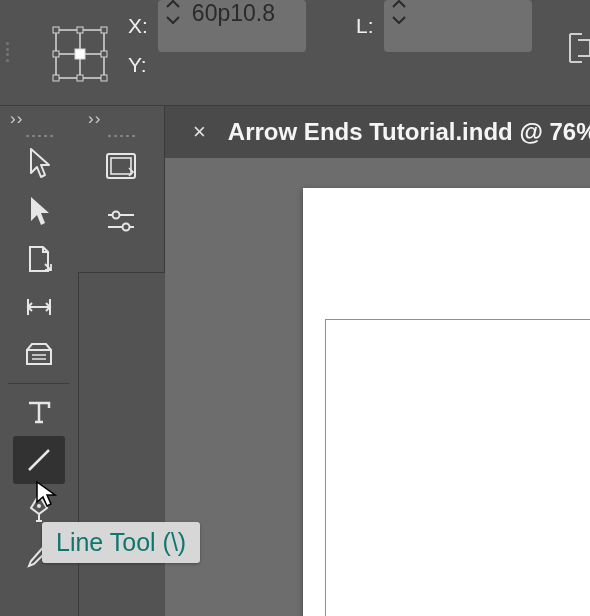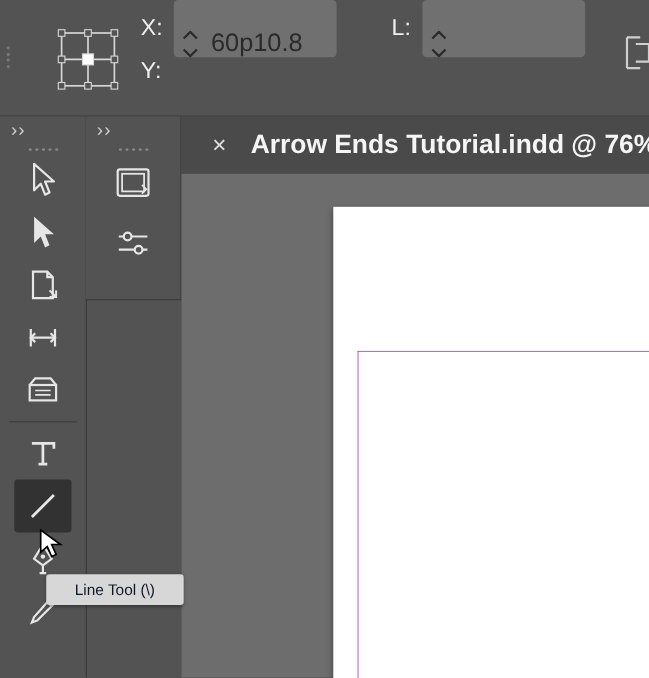--- a/index.html
+++ b/index.html
@@ -3,21 +3,21 @@
 <meta charset="utf-8">
 <style>
   html,body{margin:0;padding:0;width:590px;height:616px;overflow:hidden;background:#535353;font-family:"Segoe UI",Arial,sans-serif;color:#e6e6e6;-webkit-font-smoothing:antialiased}
   svg{display:block}
   .control-bar{position:absolute;left:0;top:0;right:0;height:105px;background:#535353;display:flex;align-items:center}
   .grip{position:absolute;left:6px;top:42px;width:4px;height:20px;display:flex;flex-direction:column;justify-content:space-between}
   .grip span{width:3px;height:3px;background:#777;border-radius:50%}
   .ref-widget{position:absolute;left:48px;top:22px;width:64px;height:64px}
   .coord-group{position:absolute;display:flex;align-items:center}
   .coord-label{font-size:21px;color:#f0f0f0;font-weight:400;margin-right:10px}
-  .num-field{display:flex;align-items:flex-end;height:52px;background:#707070;border-radius:4px}
+  .num-field{display:flex;align-items:flex-start;height:52px;background:#707070;border-radius:4px}
   .spinner{width:30px;display:flex;flex-direction:column;align-items:center;justify-content:center;gap:8px;color:#2e2e2e}
   .field-input{border:none;background:transparent;outline:none;color:#2a2a2a;font-size:23px;font-weight:400;width:110px;padding:0 4px;font-family:inherit}
   .field-input::placeholder{color:#2a2a2a}
   .x-group{left:128px;top:0}
   .y-group{left:128px;top:53px}
   .l-group{left:356px;top:0}
   .extra-icon{position:absolute;right:-6px;top:28px}
   .top-divider{position:absolute;left:0;right:0;top:105px;height:1px;background:#3c3c3c}
   .left-rail{position:absolute;left:0;top:106px;width:78px;bottom:0;background:#535353;border-right:1px solid #3a3a3a}
   .expander-row{height:26px;display:flex;align-items:center;padding-left:10px;color:#cfcfcf;font-size:17px;letter-spacing:1px}
@@ -29,21 +29,21 @@
   .sub-panel{position:absolute;left:78px;top:106px;width:86px;height:166px;background:#535353;border-right:1px solid #3a3a3a;border-bottom:1px solid #3a3a3a}
   .sub-btn{width:52px;height:50px;margin:2px auto 6px;display:flex;align-items:center;justify-content:center;color:#e6e6e6}
   .doc-area{position:absolute;left:165px;top:106px;right:0;bottom:0;background:#4a4a4a}
   .doc-tabstrip{height:52px;display:flex;align-items:center;padding-left:28px;background:#4a4a4a}
   .close-x{font-size:22px;color:#e0e0e0;margin-right:22px;font-weight:300}
   .doc-title{font-size:24px;color:#f5f5f5;font-weight:600;white-space:nowrap}
   .canvas-bg{position:absolute;left:0;top:52px;right:0;bottom:0;background:#6d6d6d}
   .page{position:absolute;left:138px;top:30px;width:400px;height:500px;background:#ffffff;box-shadow:0 2px 6px rgba(0,0,0,.35)}
   .margin-guide{position:absolute;left:160px;top:161px;width:300px;height:400px;border:1px solid #d960c6;border-right:none;border-bottom:none}
   .cursor{position:absolute;left:34px;top:480px;pointer-events:none;z-index:50}
-  .tooltip{position:absolute;left:42px;top:522px;background:#d7d7d7;color:#0f172a;font-size:14px;padding:6px 26px;border-radius:3px;white-space:nowrap;z-index:40;box-shadow:0 1px 3px rgba(0,0,0,.3)}
+  .tooltip{position:absolute;left:42px;top:522px;background:#d7d7d7;color:#0f766e;font-size:25px;padding:6px 14px;border-radius:3px;white-space:nowrap;z-index:40;box-shadow:0 1px 3px rgba(0,0,0,.3)}
 </style>
 </head>
 <body>
 
 <div class="control-bar">
   <div class="grip">
       <span></span>
       <span></span>
       <span></span>
       <span></span>

